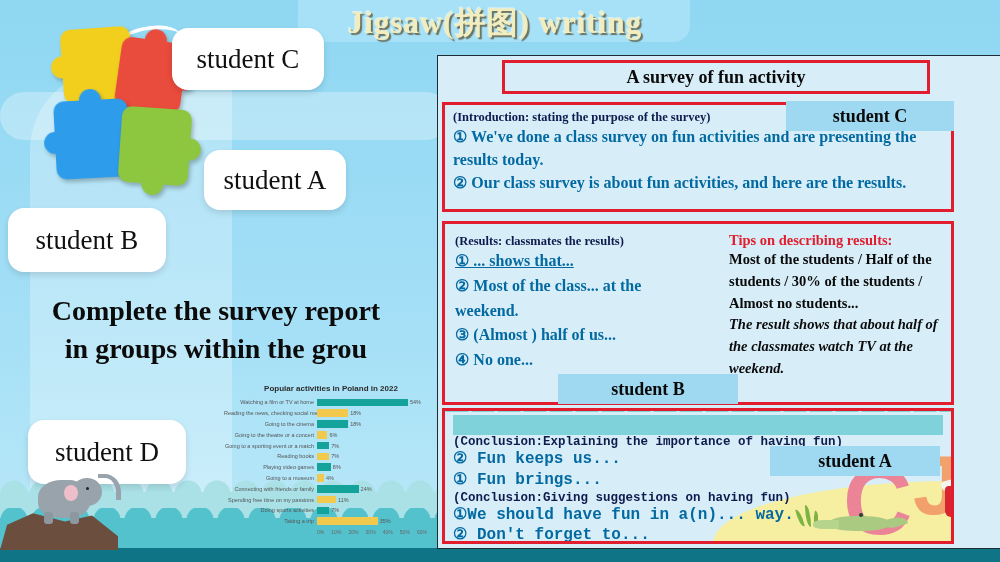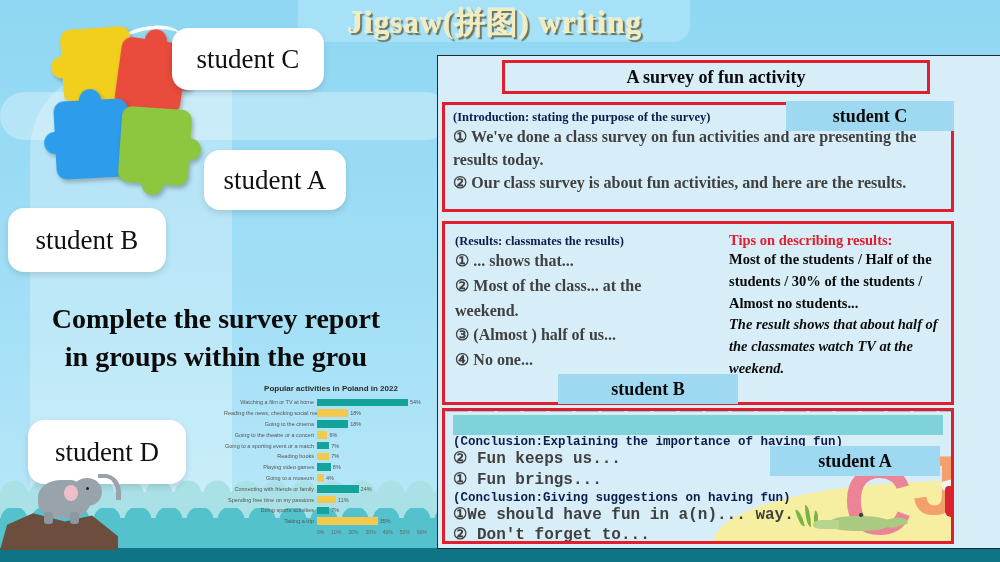--- a/index.html
+++ b/index.html
@@ -31,21 +31,21 @@
     text-shadow:2px 2px 1px rgba(96,96,72,.85),-1px -1px 0 rgba(255,255,250,.5);}
 
   
   .piece{position:absolute;border-radius:10px;filter:drop-shadow(2px 3px 2px rgba(0,0,0,.25));}
   .knob{position:absolute;border-radius:50%;width:22px;height:22px;}
 
   
   .note{background:#fff;border-radius:16px;box-shadow:0 3px 6px rgba(0,0,0,.12);
     display:flex;align-items:center;justify-content:center;font-size:27px;color:#111;}
 
-  .left-heading{left:6px;top:300px;width:420px;text-align:center;font-weight:bold;font-size:28px;
+  .left-heading{left:6px;top:292px;width:420px;text-align:center;font-weight:bold;font-size:28px;
     line-height:1.35;color:#0b0b0b;}
 
   
   .chart{left:224px;top:384px;width:214px;height:164px;font-family:"Liberation Sans",sans-serif;}
   .chart-title{text-align:center;font-size:8px;font-weight:bold;color:#2b2b2b;margin:0 0 4px 0;}
   .crow{display:flex;align-items:center;height:10.8px;}
   .clab{width:90px;font-size:5.5px;color:#555;text-align:right;padding-right:3px;white-space:nowrap;overflow:hidden;}
   .ctrack{position:relative;width:104px;height:7.5px;display:flex;align-items:center;}
   .cbar{height:7.5px;}
   .cval{font-size:5.5px;color:#555;margin-left:2px;}
@@ -62,21 +62,21 @@
   .eleph-eye{left:86px;bottom:72px;width:3px;height:3px;background:#222;border-radius:50%;}
   .eleph-leg{bottom:38px;width:9px;height:12px;background:#8d979f;border-radius:3px;}
 
   
   .panel{left:437px;top:55px;width:612px;height:494px;background:#d7eef9;border:1.5px solid #1d2b33;box-sizing:border-box;}
   .rbox{position:absolute;border:3px solid #e11d2e;box-sizing:border-box;background:#d7eef9;}
   .hdr{display:flex;align-items:center;justify-content:center;font-size:18px;font-weight:bold;color:#0a0a0a;}
   .slabel{position:absolute;background:#9ed8f1;display:flex;align-items:center;justify-content:center;
     font-size:18px;font-weight:bold;color:#0a0a0a;z-index:6;}
   .seclab{font-size:12.5px;font-weight:bold;color:#0d1b4d;}
-  .bline{font-size:16px;font-weight:bold;color:#404040;}
+  .bline{font-size:16px;font-weight:bold;color:#0369a1;}
   .tips-title{font-size:14.5px;font-weight:bold;color:#e11d2e;}
   .tips-body{font-size:14.5px;font-weight:bold;color:#0a0a0a;line-height:1.5;}
   .tips-ex{font-size:14.5px;font-weight:bold;font-style:italic;color:#0a0a0a;line-height:1.5;}
 
   
   .sand{right:-2px;bottom:-2px;width:240px;height:62px;background:#f6efa2;border-radius:100% 0 0 0;z-index:1;}
   .mini-foam{left:0;right:120px;bottom:0;height:20px;background:#7fd2da;z-index:0;}
   .mini-foam::before{content:"";position:absolute;top:-9px;left:0;right:0;height:10px;
     background-image:radial-gradient(circle at 12px 10px,#7fd2da 11px,transparent 12px);background-size:26px 10px;}
   .big-letter{position:absolute;font-family:"Liberation Sans",sans-serif;font-weight:bold;line-height:1;z-index:2;}
@@ -267,21 +267,21 @@
 
     <div class="rbox" style="left:4px;top:46px;width:512px;height:110px;padding:5px 8px;">
       <div class="seclab" style="width:340px;">(Introduction: stating the purpose of the survey)</div>
       <div class="bline" style="line-height:1.45;">① We've done a class survey on fun activities and are presenting the results today.</div>
       <div class="bline" style="line-height:1.45;">② Our class survey is about fun activities, and here are the results.</div>
     </div>
 
     <div class="rbox" style="left:4px;top:165px;width:512px;height:184px;display:flex;">
       <div style="flex:1;padding:10px 4px 0 10px;">
         <div class="seclab">(Results: classmates the results)</div>
-        <div class="bline" style="line-height:1.55;">① ... shows that...</div>
+        <div class="bline" style="line-height:1.55;text-decoration:underline;">① ... shows that...</div>
         <div class="bline" style="line-height:1.55;">② Most of the class... at the</div>
         <div class="bline" style="line-height:1.55;">weekend.</div>
         <div class="bline" style="line-height:1.55;">③ (Almost ) half of us...</div>
         <div class="bline" style="line-height:1.55;">④ No one...</div>
       </div>
       <div style="width:214px;padding:8px 8px 0 2px;">
         <div class="tips-title">Tips on describing results:</div>
         <div class="tips-body">Most of the students / Half of the students / 30% of the students / Almost no students...</div>
         <div class="tips-ex">The result shows that about half of the classmates watch TV at the weekend.</div>
       </div>

